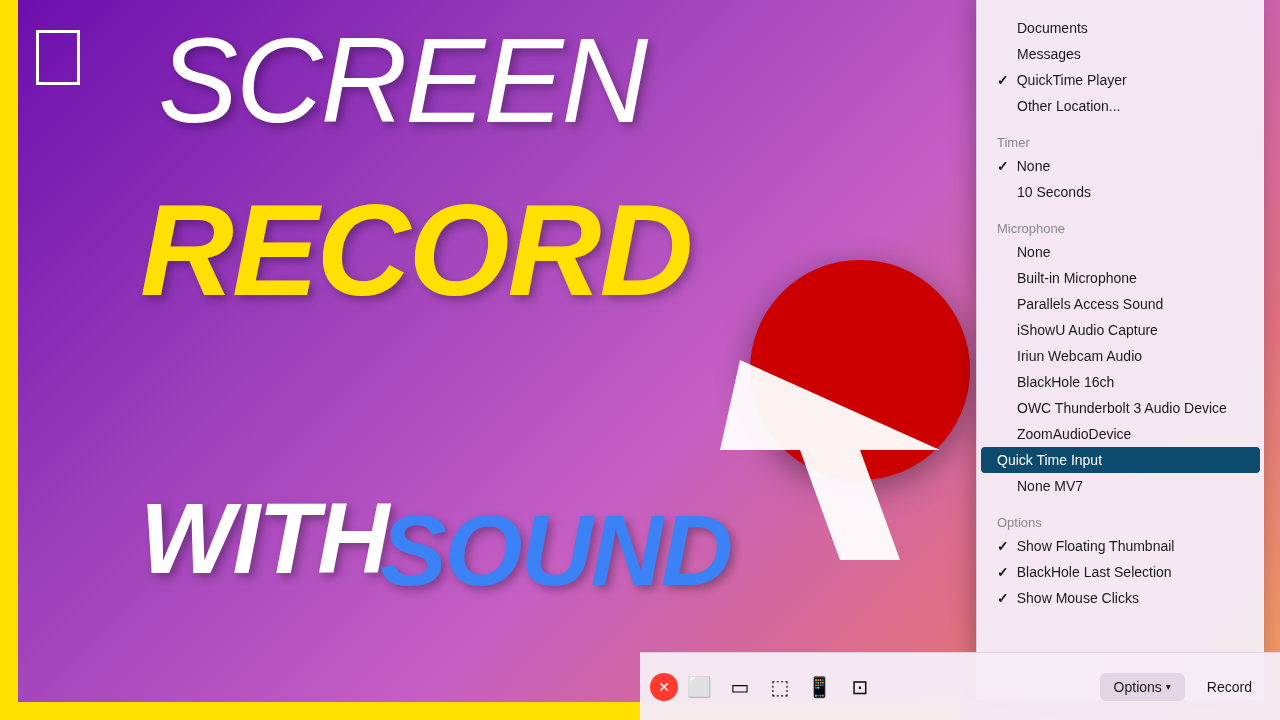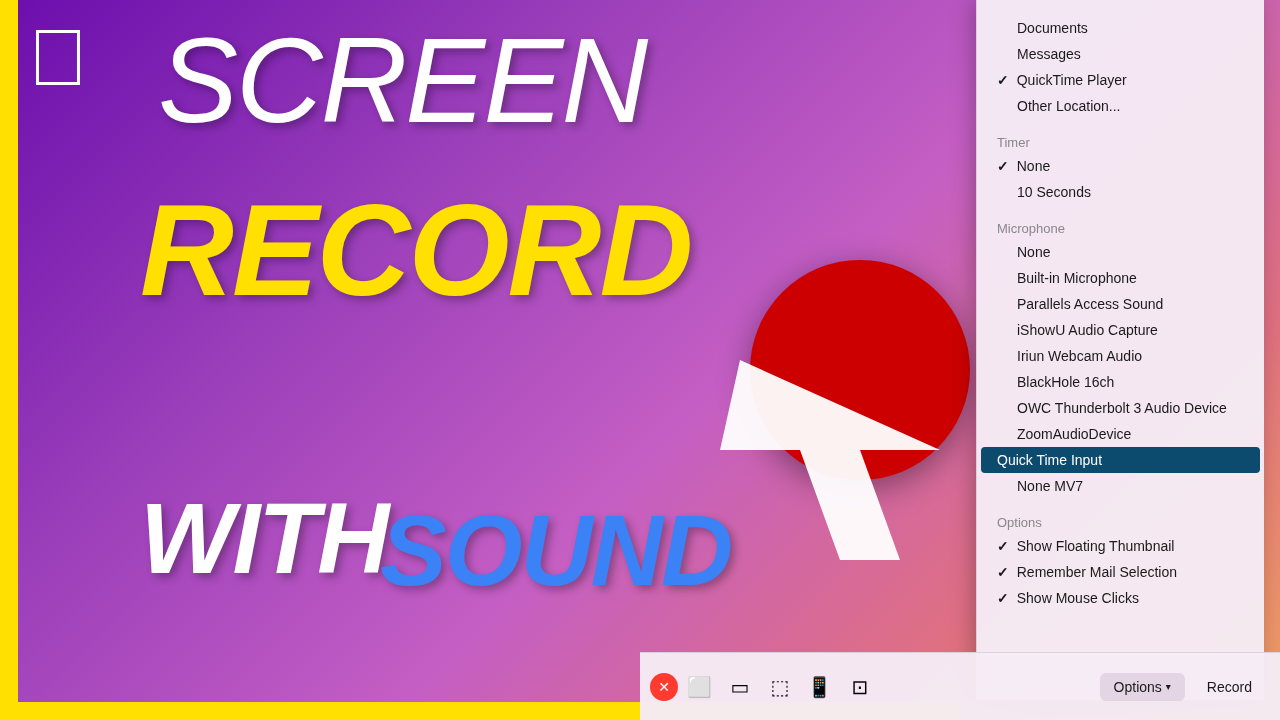--- a/index.html
+++ b/index.html
@@ -332,21 +332,21 @@
     <span>None MV7</span>
   </div>
 
   <div class="menu-separator"></div>
 
   <div class="menu-section-label">Options</div>
   <div class="menu-item checked">
     <span>Show Floating Thumbnail</span>
   </div>
   <div class="menu-item checked">
-    <span>Remember Mail Selection</span>
+    <span>BlackHole Last Selection</span>
   </div>
   <div class="menu-item checked">
     <span>Show Mouse Clicks</span>
   </div>
 </div>
 
 <div class="bottom-toolbar">
 
   <div class="toolbar-icon close">✕</div>
 

